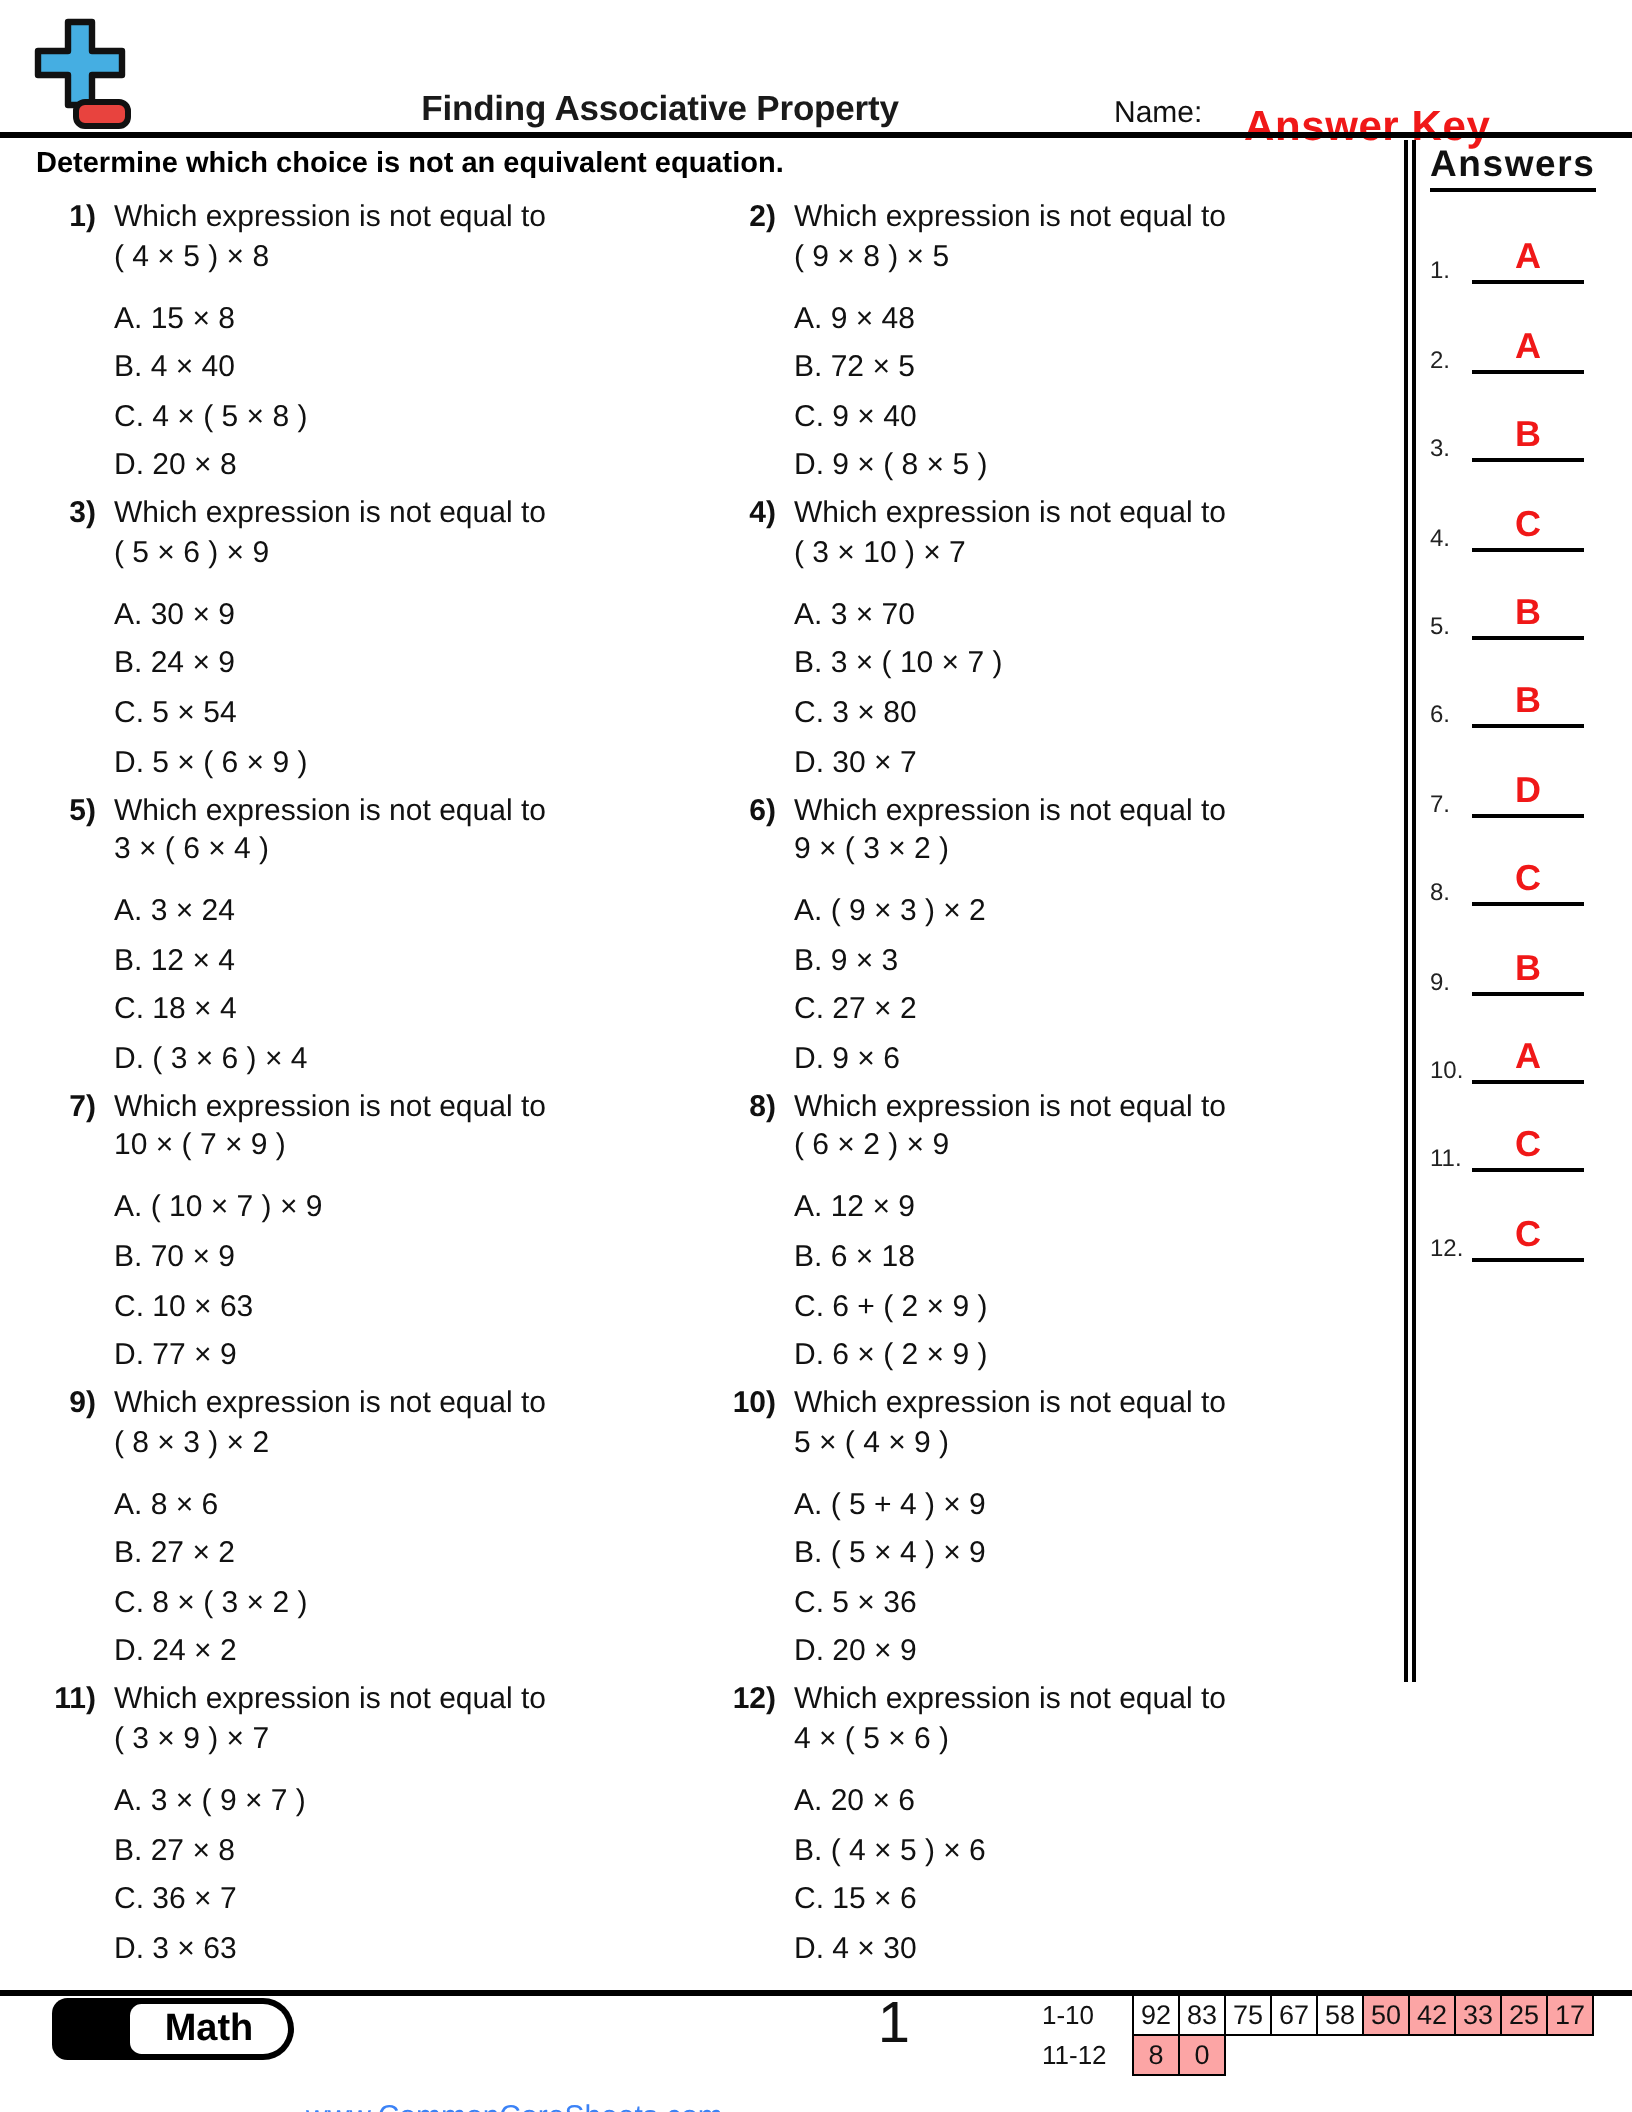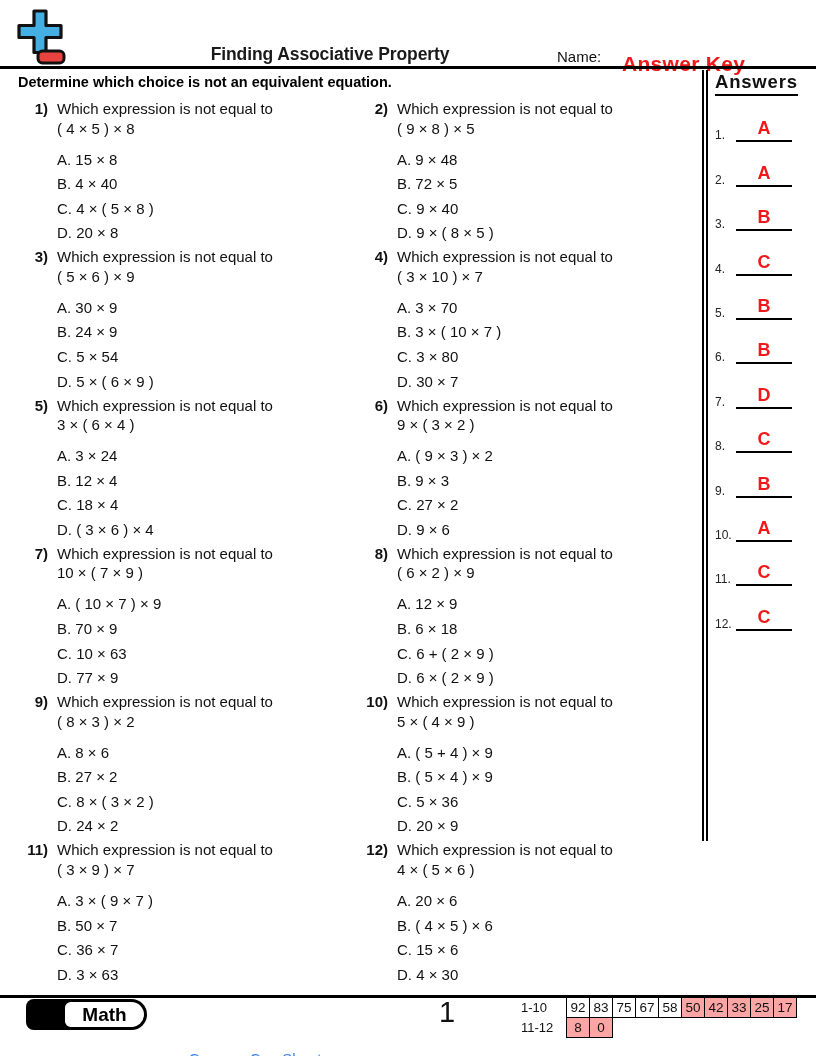--- a/index.html
+++ b/index.html
@@ -238,21 +238,21 @@
       </div>
     </div>
 
     <div class="q">
       <span class="q-num">11)</span>
       <div class="q-body">
         <div class="q-prompt">Which expression is not equal to</div>
         <div class="q-expr">( 3 × 9 ) × 7</div>
         <div class="q-opts">
           <div class="q-opt">A. 3 × ( 9 × 7 )</div>
-          <div class="q-opt">B. 50 × 7</div>
+          <div class="q-opt">B. 27 × 8</div>
           <div class="q-opt">C. 36 × 7</div>
           <div class="q-opt">D. 3 × 63</div>
         </div>
       </div>
     </div>
 
     <div class="q">
       <span class="q-num">12)</span>
       <div class="q-body">
         <div class="q-prompt">Which expression is not equal to</div>

